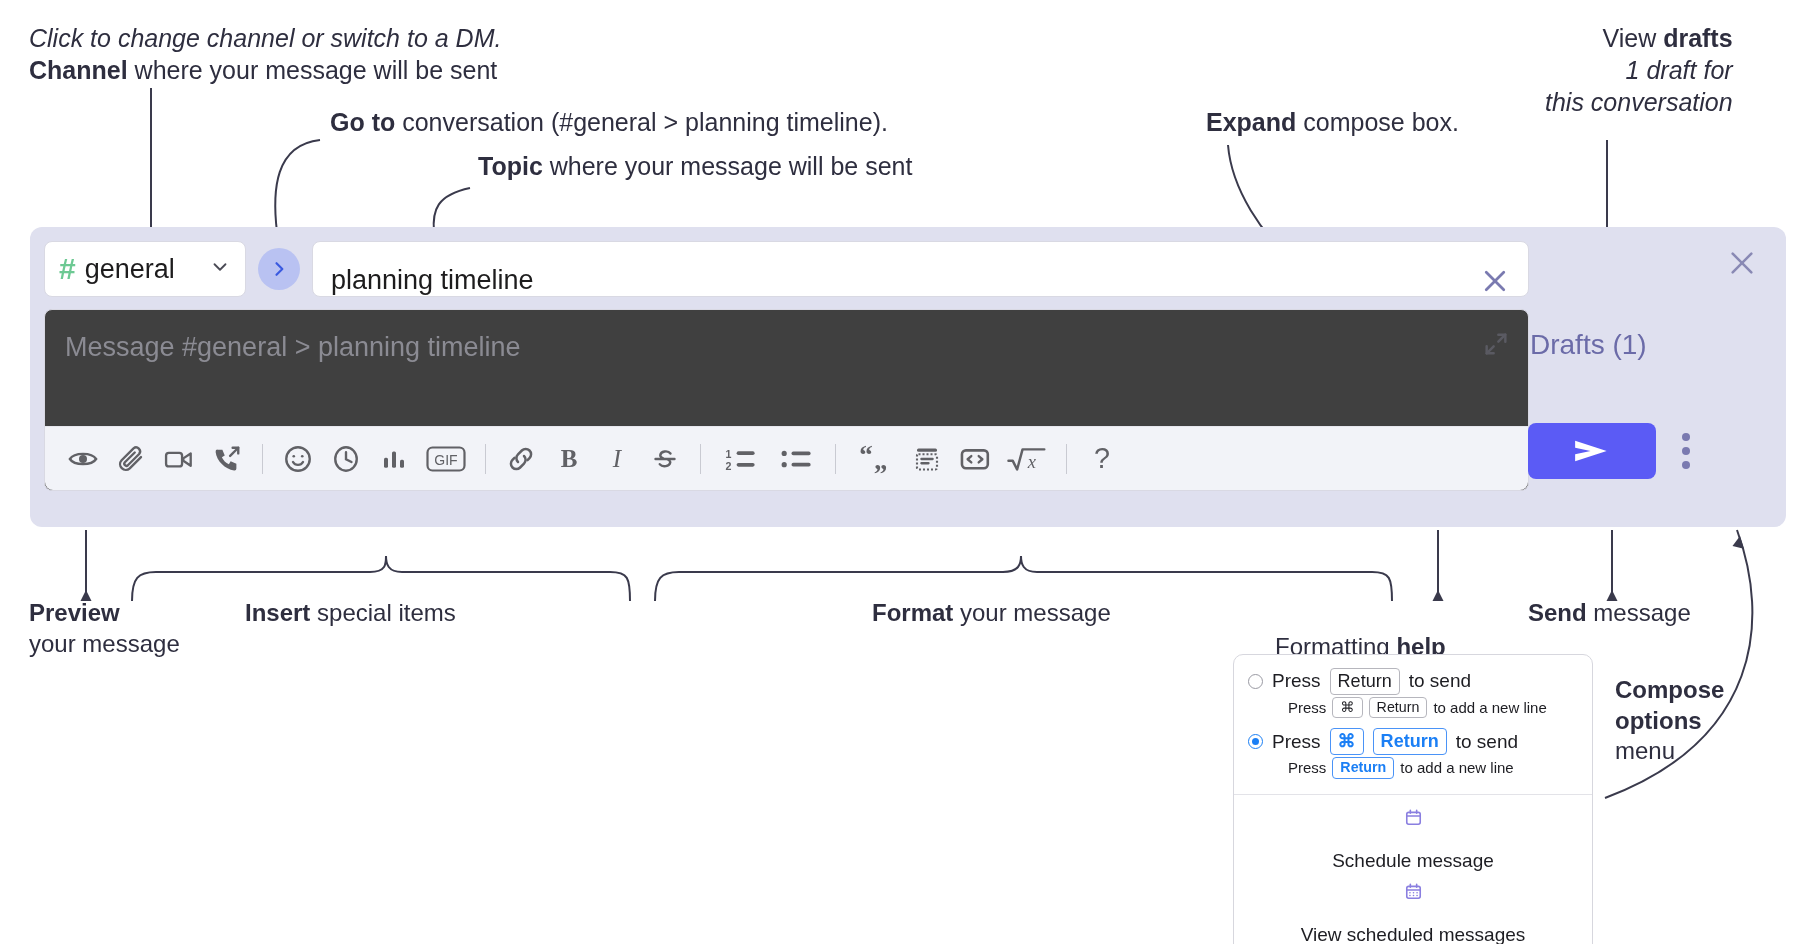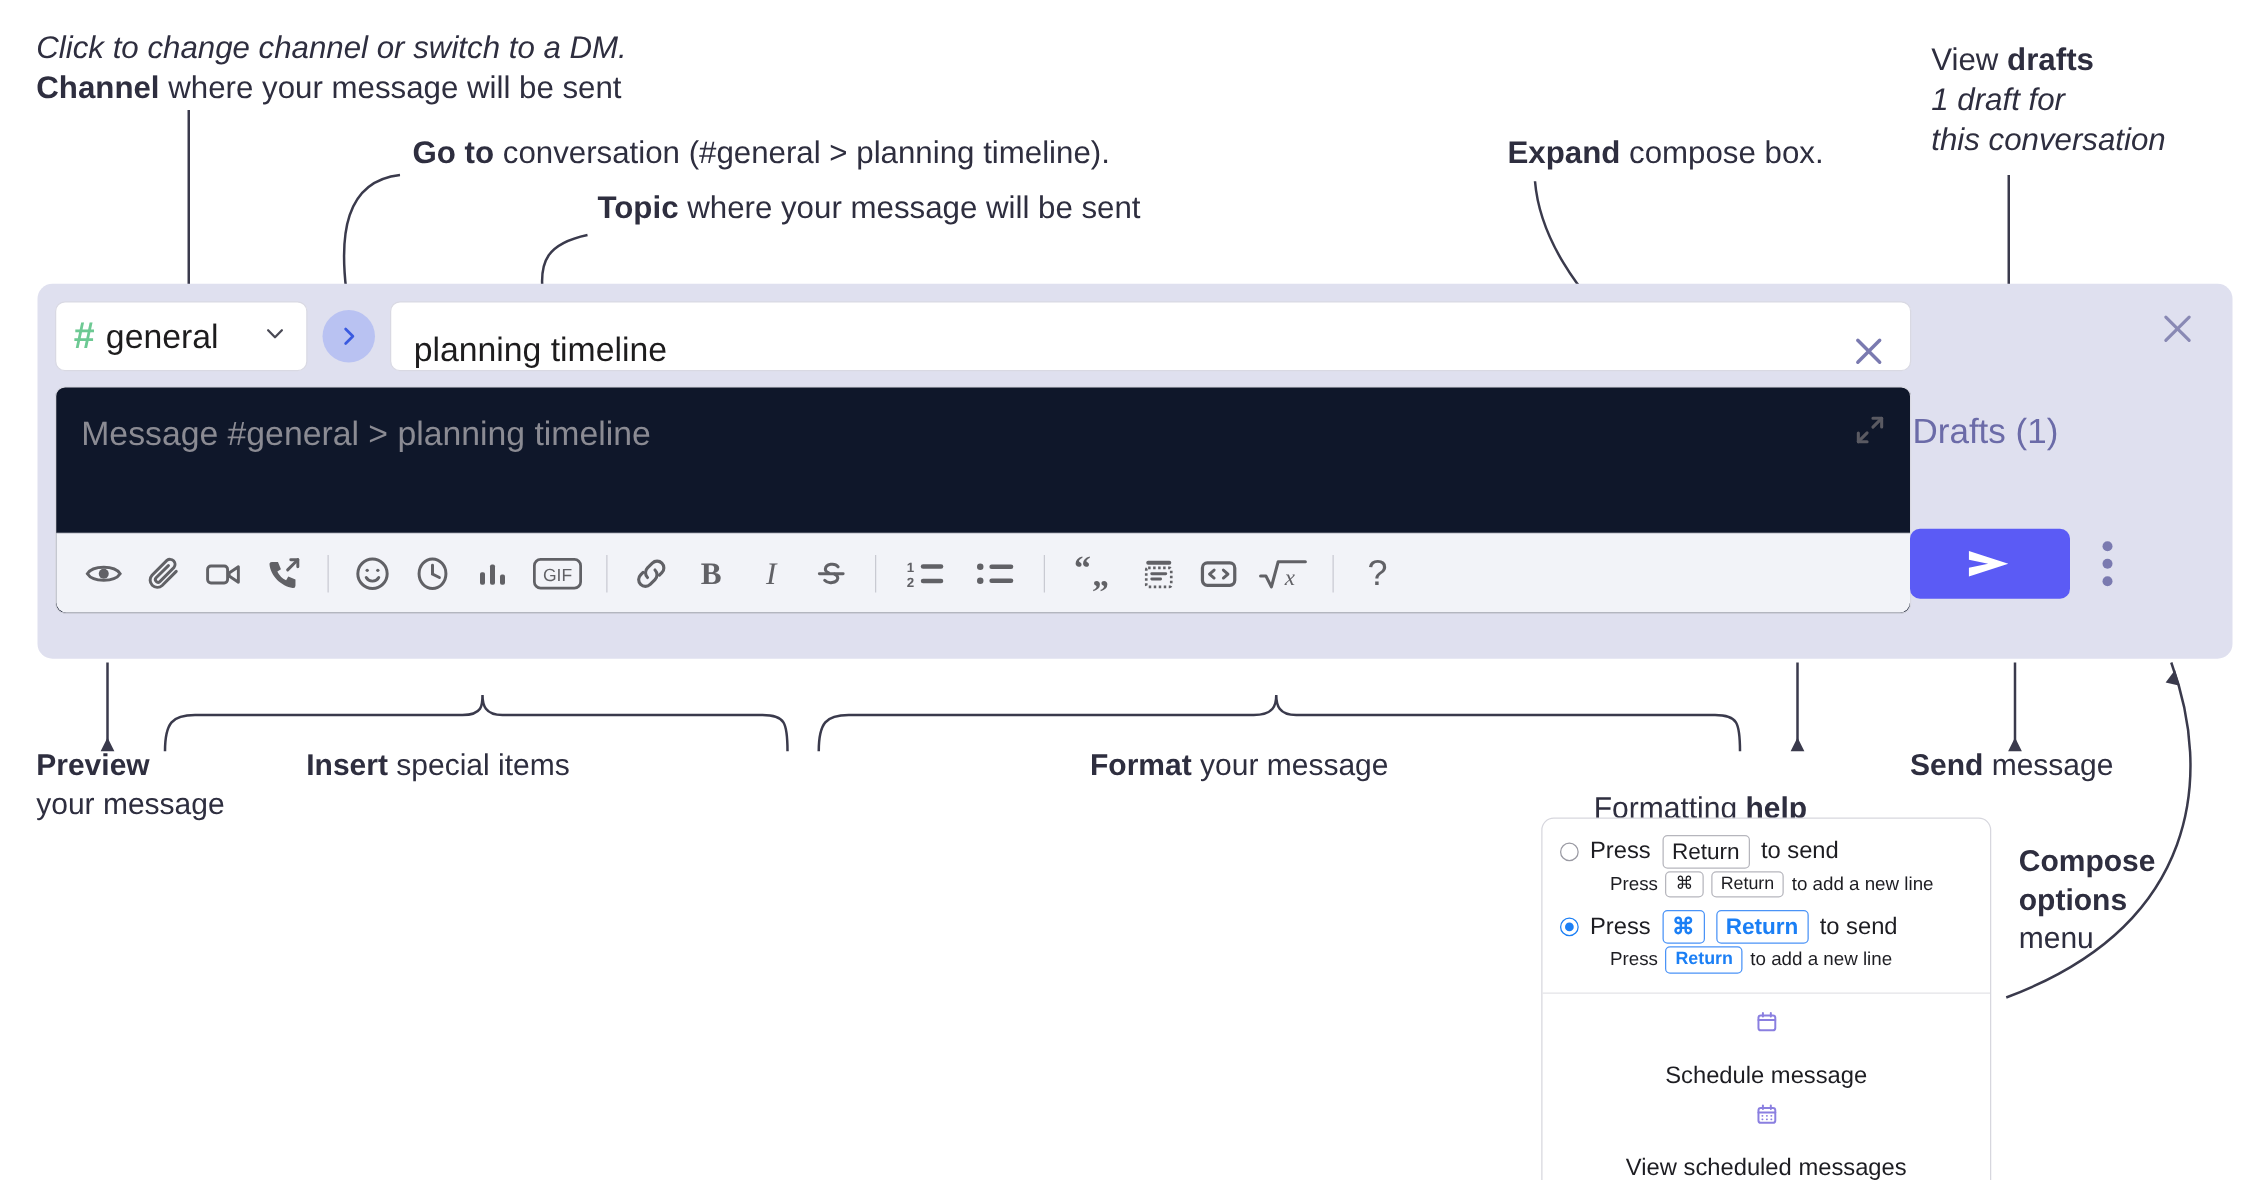--- a/index.html
+++ b/index.html
@@ -38,21 +38,21 @@
   }
 
   #topic-field{
     flex:1;height:56px;background:#fff;border:1px solid #d9d9e3;border-radius:8px;
     display:flex;align-items:flex-end;padding:0 18px;box-sizing:border-box;
   }
   #topic-field .val{font-size:27px;color:#1d1c1d;}
   #topic-clear{margin-left:auto;display:flex;align-items:center;}
 
   #message-box{
-    margin-top:12px;background:#0f172a;border:1px solid #d9d9e3;border-radius:8px;
+    margin-top:12px;background:#404040;border:1px solid #d9d9e3;border-radius:8px;
     height:182px;box-sizing:border-box;position:relative;display:flex;flex-direction:column;
   }
   #message-input-area{flex:1;position:relative;}
   #message-placeholder{
     position:absolute;left:20px;top:22px;font-size:27px;color:#8b8b93;white-space:nowrap;
   }
   #expand-button{position:absolute;right:18px;top:20px;}
 
   #toolbar{
     height:64px;display:flex;align-items:center;gap:0px;padding:0 14px;box-sizing:border-box;
@@ -150,21 +150,21 @@
 </div>
 
 <div class="anno anno-lg" style="left:478px;top:150px;">
   <b>Topic</b><span> where your message will be sent</span>
 </div>
 
 <div class="anno anno-lg" style="left:1206px;top:106px;">
   <b>Expand</b><span> compose box.</span>
 </div>
 
-<div class="anno anno-lg" style="left:1545px;top:32px;">
+<div class="anno anno-lg" style="left:1545px;top:22px;text-align:right;">
   <div><span>View </span><b>drafts</b></div>
   <div><i>1 draft for</i></div>
   <div><i>this conversation</i></div>
 </div>
 
 <div class="anno anno-md" style="left:29px;top:598px;">
   <div><b>Preview</b></div>
   <div><span>your message</span></div>
 </div>
 

